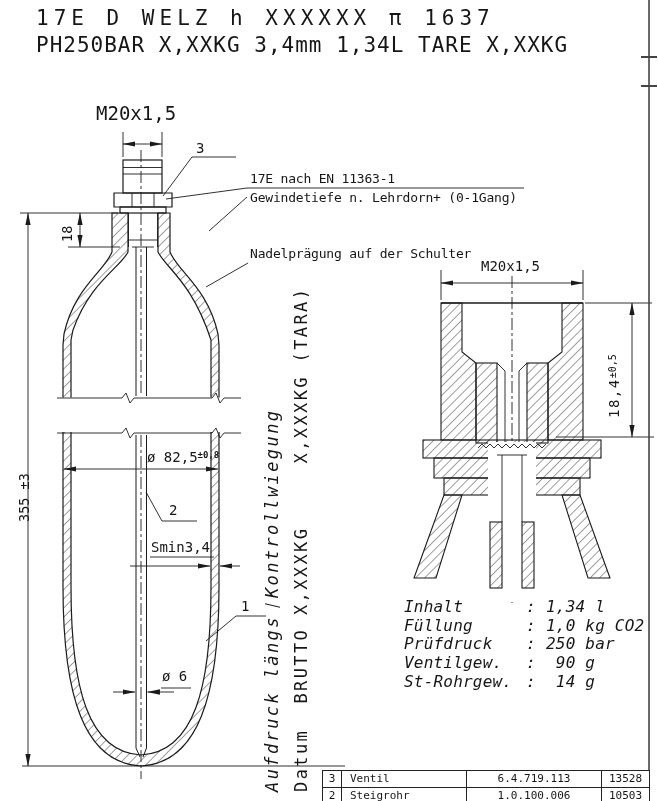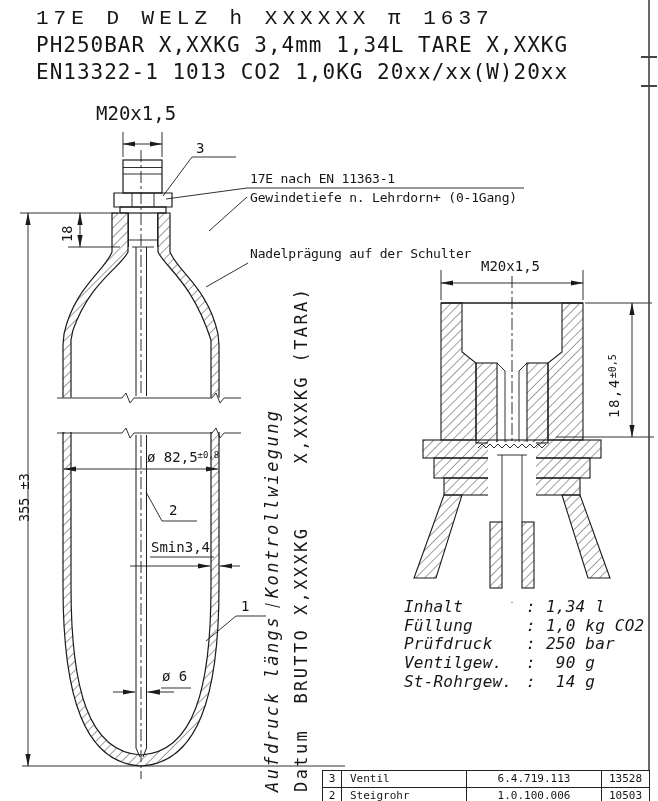--- a/index.html
+++ b/index.html
@@ -2,26 +2,26 @@
 <html><head>
 <meta charset="utf-8">
 <style>
   html,body{margin:0;padding:0;}
   body{width:658px;height:801px;position:relative;background:#fff;overflow:hidden;
        font-family:"DejaVu Sans Mono",monospace;color:#161616;}
   .abs{position:absolute;}
   .mono{font-family:"DejaVu Sans Mono",monospace;color:#161616;white-space:nowrap;}
   .rot{transform:rotate(-90deg);transform-origin:0 0;white-space:nowrap;}
   .hdr{line-height:27px;font-size:21px;}
-  .hdr .l1{letter-spacing:5px;font-family:Liberation Mono, monospace;}
+  .hdr .l1{letter-spacing:5px;}
   .hdr .l2,.hdr .l3{letter-spacing:1px;}
   .note{font-size:13px;letter-spacing:-0.2px;}
   .dim14{font-size:14px;}
   .dim13{font-size:13.5px;}
-  .sup{font-size:9px;position:relative;top:-4px;letter-spacing:0;}
+  .sup{font-size:9px;position:relative;top:-4px;letter-spacing:0;font-weight:bold;}
   .sup2{font-size:10px;position:relative;top:-3px;letter-spacing:0;}
   .vtxt{font-size:17px;letter-spacing:2.4px;}
   .ital{font-style:italic;}
   .vsep{display:inline-block;width:0;height:15px;border-left:1.6px solid #161616;
         transform:skewX(-14deg);margin:0 7px 0 9px;vertical-align:-2px;}
   .specs{font-size:16px;font-style:italic;letter-spacing:0.2px;}
   .srow{height:18.7px;line-height:18.7px;}
   .slabel{display:inline-block;width:122px;margin-left:36px;}
   .scolon{display:inline-block;width:20px;}
   .sval{white-space:pre;}
@@ -151,21 +151,20 @@
   <g stroke="#444">
     <line x1="649" y1="0" x2="649" y2="801" stroke-width="1.6"></line>
     <line x1="641" y1="57" x2="657" y2="57" stroke-width="2"></line>
     <line x1="641" y1="86" x2="657" y2="86" stroke-width="2"></line>
   </g>
 </svg>
 
 <div class="abs mono hdr" style="left:36px;top:5px">
   <div class="l1">17E D WELZ  h XXXXXX π 1637</div>
   <div class="l2">PH250BAR X,XXKG 3,4mm 1,34L TARE X,XXKG</div>
-  <div class="l3">EN13322-1 1013 CO2 1,0KG 20xx/xx(W)20xx</div>
 </div>
 
 <div class="abs mono" style="left:96px;top:102px;font-size:19px">M20x1,5</div>
 
 <div class="abs mono note" style="left:250px;top:171px">17E nach EN 11363-1</div>
 <div class="abs mono note" style="left:250px;top:190px">Gewindetiefe n. Lehrdorn+ (0-1Gang)</div>
 <div class="abs mono note" style="left:250px;top:246px">Nadelprägung auf der Schulter</div>
 
 <div class="abs mono dim13 rot" style="left:59px;top:242px">18</div>
 <div class="abs mono dim13 rot" style="left:16px;top:522px">355 ±3</div>

